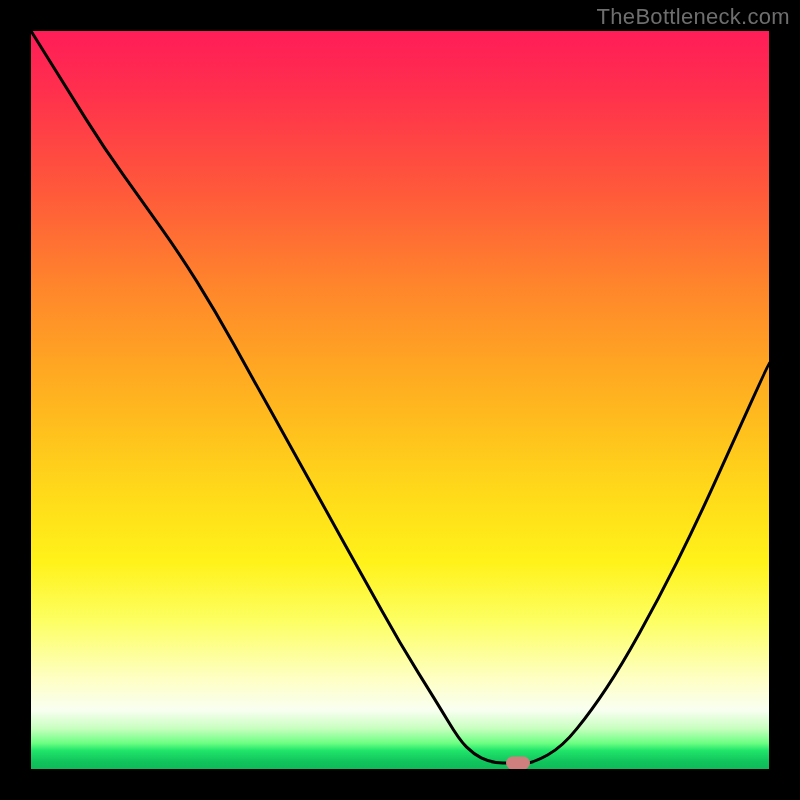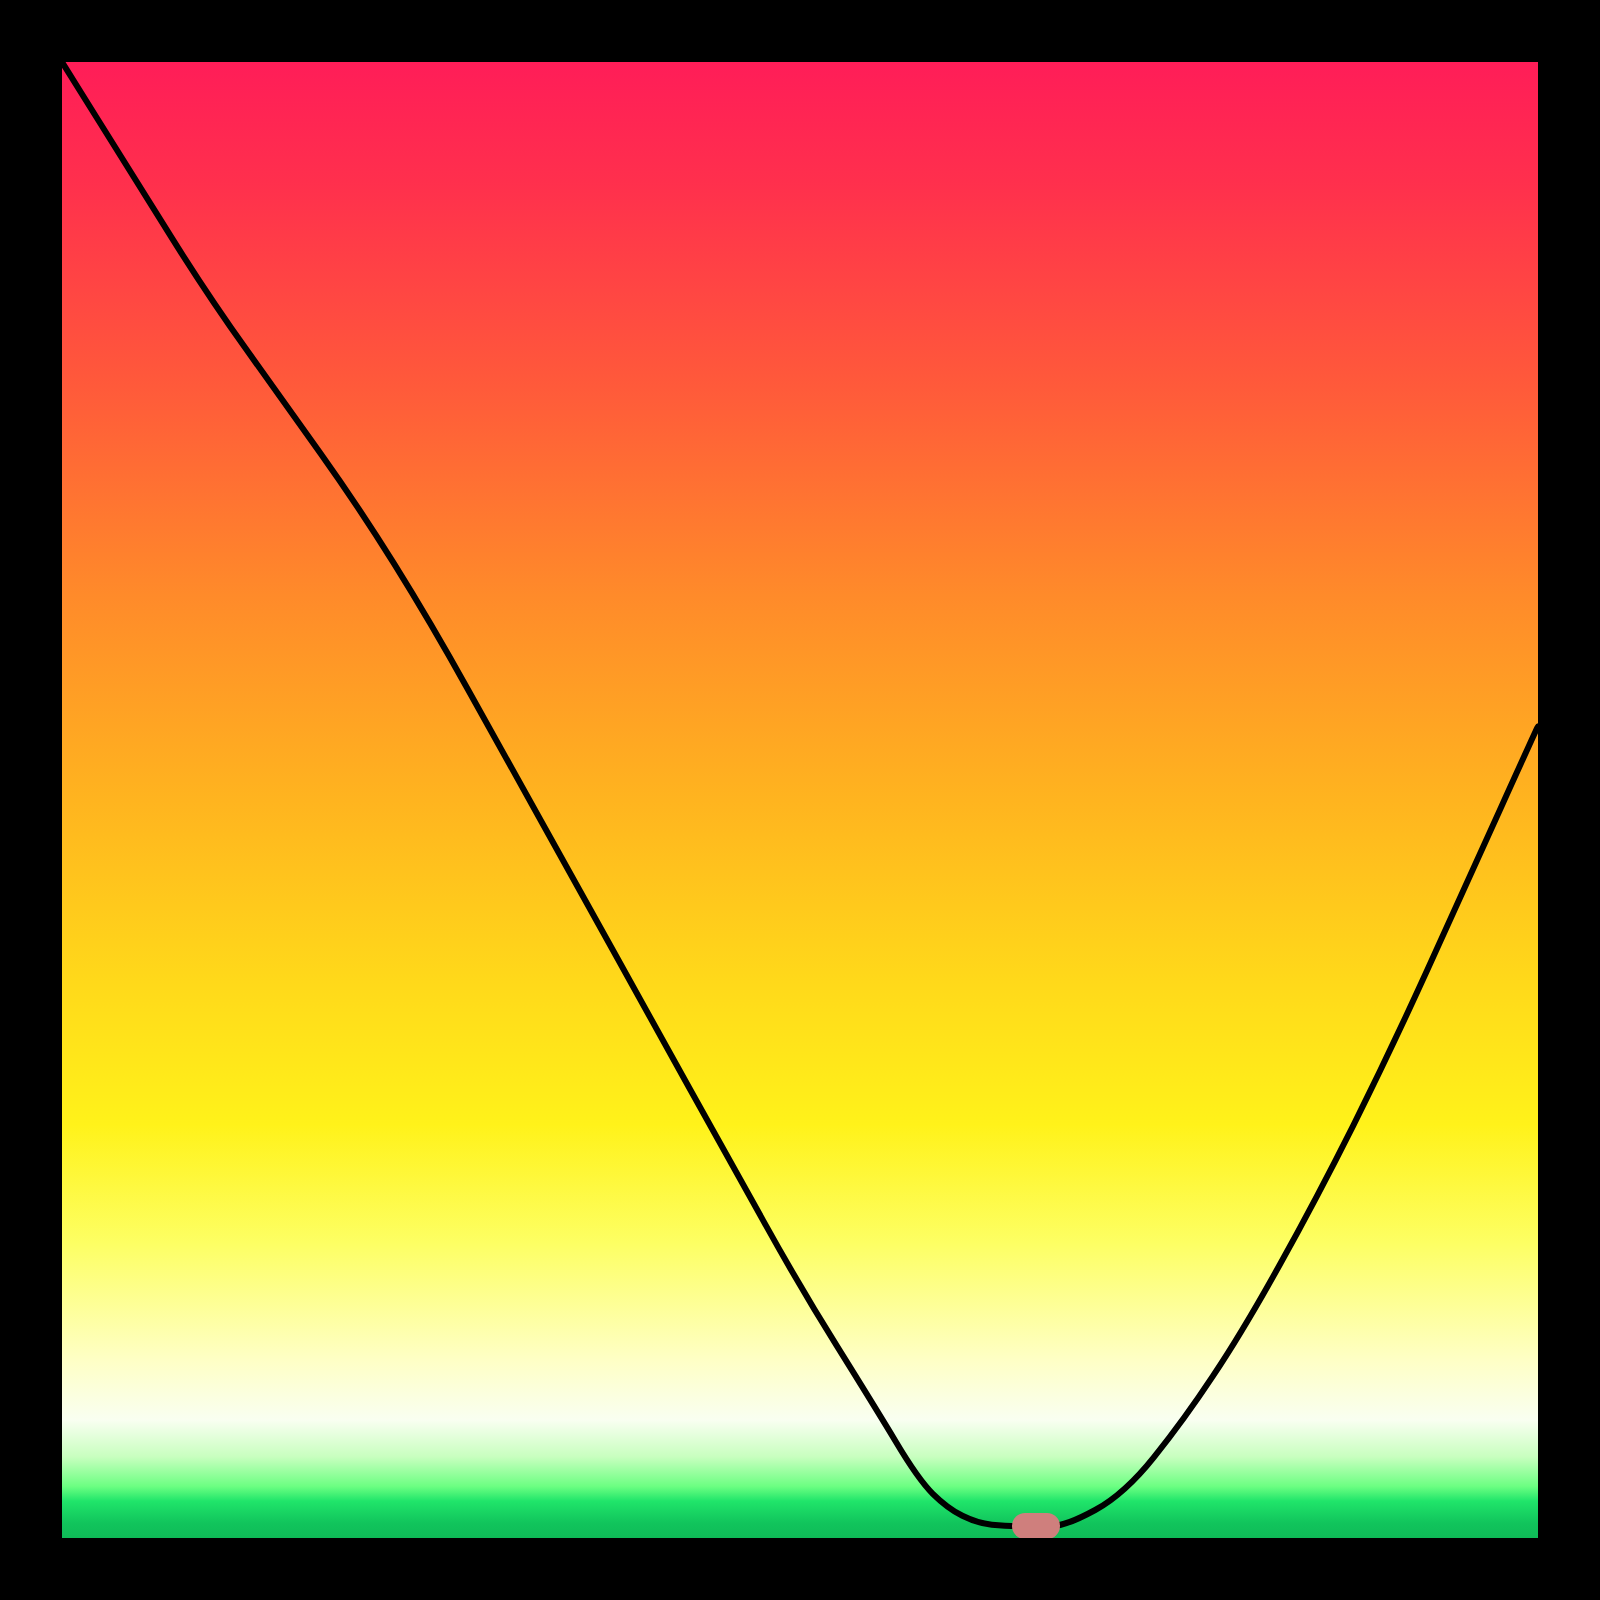--- a/index.html
+++ b/index.html
@@ -79,20 +79,21 @@
     border-radius: 7px;
     transform: translate(-50%, -50%);
     
     background: #cf7f7d;
   }
 </style>
 </head>
 <body>
 
 <div class="stage">
+  <div class="watermark">TheBottleneck.com</div>
 
   <div class="plot">
     <div class="bg-gradient"></div>
 
     <svg class="curve-svg" viewBox="0 0 738 738" preserveAspectRatio="none">
       <path id="curve-path" class="curve-path" d="M 0.0 0.0 Q 0.0 0.0 18.4 29.5 Q 36.9 59.0 55.3 88.6 Q 73.8 118.1 92.3 143.9 Q 110.7 169.7 129.2 195.6 Q 147.6 221.4 166.1 250.9 Q 184.5 280.4 202.9 313.6 Q 221.4 346.9 239.9 380.1 Q 258.3 413.3 276.8 446.5 Q 295.2 479.7 313.6 512.9 Q 332.1 546.1 350.6 579.3 Q 369.0 612.5 387.5 642.1 Q 405.9 671.6 417.0 690.0 Q 428.0 708.5 435.4 715.9 Q 442.8 723.2 450.2 726.9 Q 457.6 730.6 464.9 731.4 Q 472.3 732.1 479.7 732.1 Q 487.1 732.1 494.5 732.1 Q 501.8 732.1 516.6 724.0 Q 531.4 715.9 546.1 697.4 Q 560.9 679.0 575.6 656.8 Q 590.4 634.7 608.8 601.5 Q 627.3 568.3 645.8 531.4 Q 664.2 494.5 682.7 453.9 Q 701.1 413.3 719.5 372.7 T 738.0 332.1"></path>
     </svg>
 
     <div id="marker" class="marker" style="left: 487.08px; top: 732.096px;"></div>
   </div>

